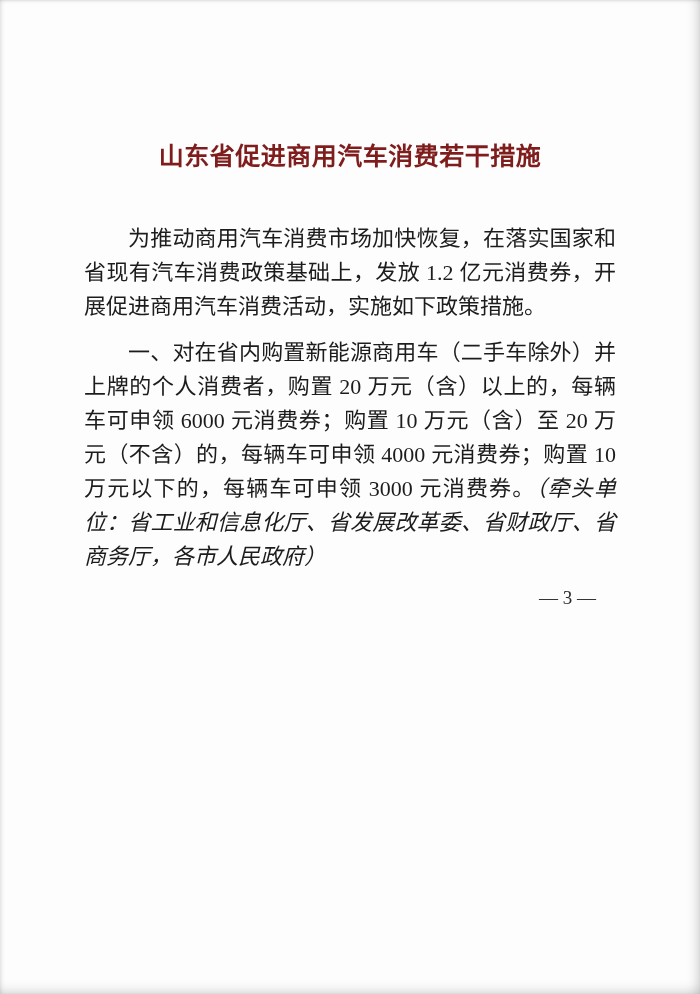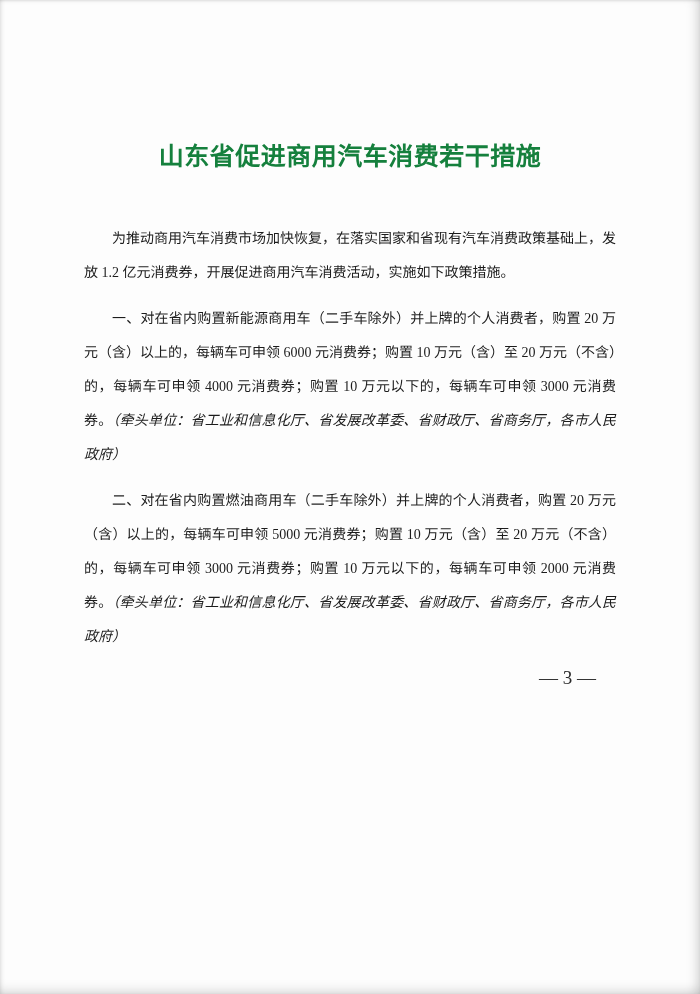--- a/index.html
+++ b/index.html
@@ -23,25 +23,25 @@
       inset -9px 0 12px -6px rgba(0,0,0,0.16),
       inset 0 -9px 12px -6px rgba(0,0,0,0.14);
   }
   .doc-title {
     margin: 138px 0 47px 0;
     font-size: 25px;
     line-height: 37px;
     font-weight: 700;
     text-align: center;
     letter-spacing: 0.5px;
-    color: #15803d;
+    color: #7f1d1d;
   }
   .doc-body p.para {
     margin: 0 0 12px 0;
-    font-size: 14px;
+    font-size: 22px;
     line-height: 34px;
     text-align: justify;
     text-indent: 2em;
   }
   .seg-normal {
     font-style: normal;
   }
   .seg-kai {
     font-style: italic;
   }
@@ -60,20 +60,19 @@
 <div class="page">
 
   <h1 class="doc-title">山东省促进商用汽车消费若干措施</h1>
 
   <div class="doc-body">
 
     <p class="para"><span class="seg-normal">为推动商用汽车消费市场加快恢复，在落实国家和省现有汽车消费政策基础上，发放 1.2 亿元消费券，开展促进商用汽车消费活动，实施如下政策措施。</span></p>
 
     <p class="para"><span class="seg-normal">一、对在省内购置新能源商用车（二手车除外）并上牌的个人消费者，购置 20 万元（含）以上的，每辆车可申领 6000 元消费券；购置 10 万元（含）至 20 万元（不含）的，每辆车可申领 4000 元消费券；购置 10 万元以下的，每辆车可申领 3000 元消费券。</span><span class="seg-kai">（牵头单位：省工业和信息化厅、省发展改革委、省财政厅、省商务厅，各市人民政府）</span></p>
 
-    <p class="para"><span class="seg-normal">二、对在省内购置燃油商用车（二手车除外）并上牌的个人消费者，购置 20 万元（含）以上的，每辆车可申领 5000 元消费券；购置 10 万元（含）至 20 万元（不含）的，每辆车可申领 3000 元消费券；购置 10 万元以下的，每辆车可申领 2000 元消费券。</span><span class="seg-kai">（牵头单位：省工业和信息化厅、省发展改革委、省财政厅、省商务厅，各市人民政府）</span></p>
 
 
   </div>
 
   <div class="page-number">— 3 —</div>
 
 </div>
 
 </body></html>

